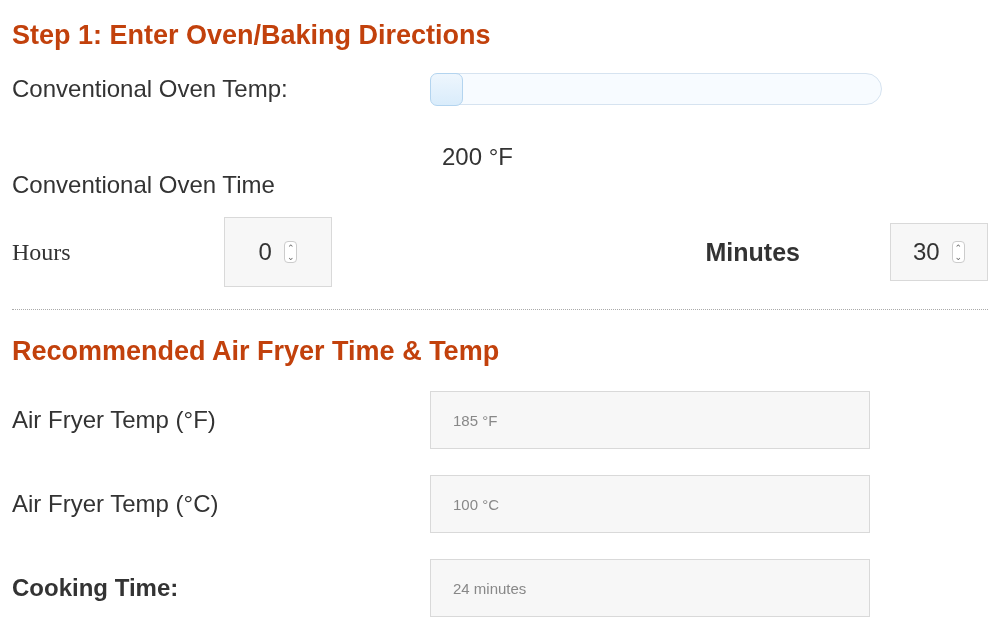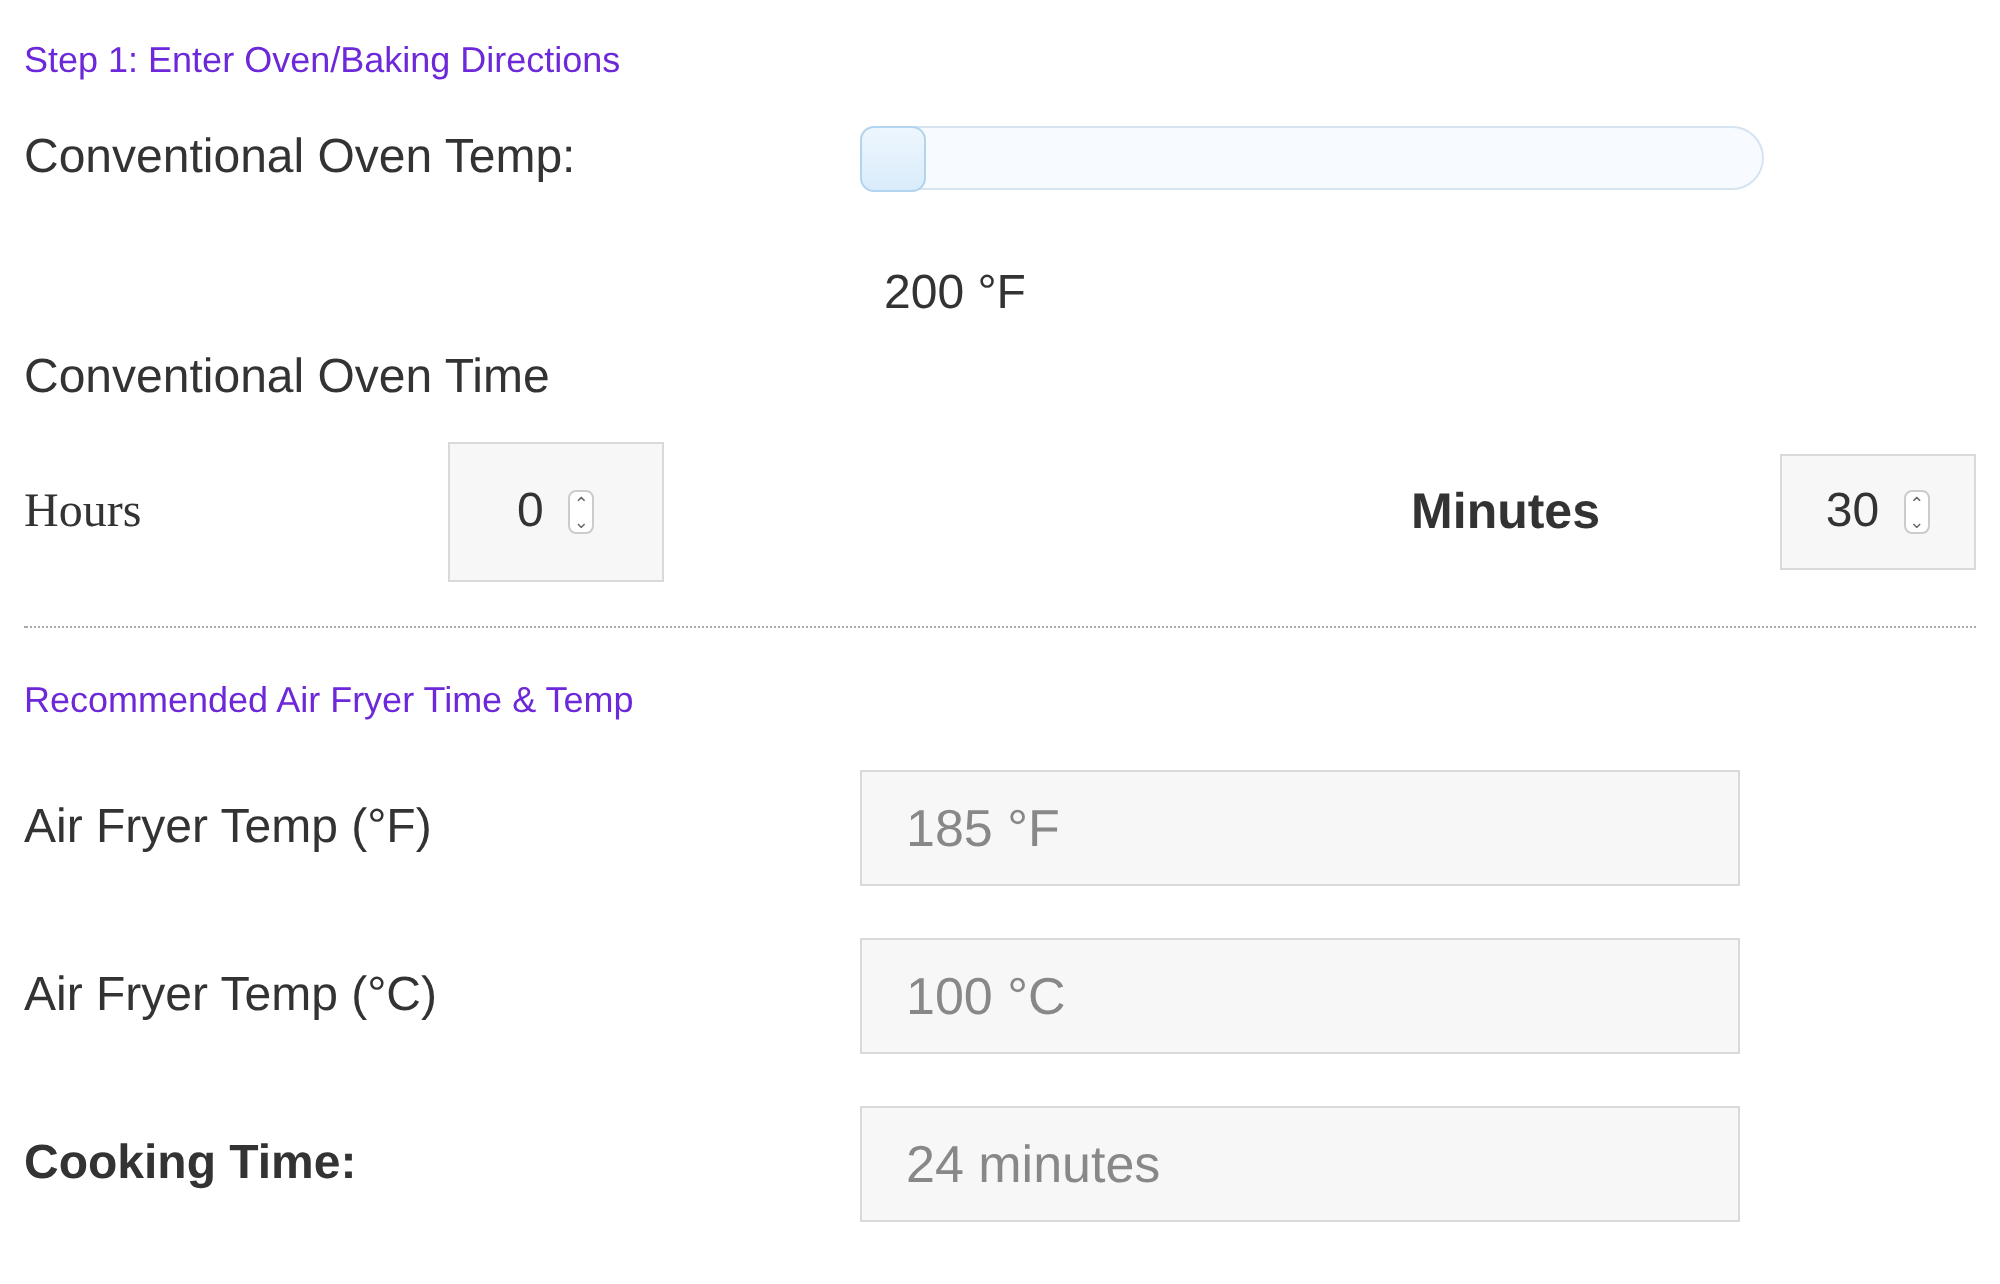--- a/index.html
+++ b/index.html
@@ -4,29 +4,28 @@
   <style>
     * { margin: 0; padding: 0; box-sizing: border-box; }
     body {
       font-family: -apple-system, BlinkMacSystemFont, "Segoe UI", Helvetica, Arial, sans-serif;
       width: 1000px;
       height: 642px;
       padding: 20px 12px;
       color: #333;
     }
     h2.heading {
-      font-size: 18px;
-      font-weight: 400;
-      color: #6d28d9;
+      font-size: 27px;
+      font-weight: 700;
+      color: #c2410c;
       margin-bottom: 24px;
     }
     .row {
       display: flex;
       align-items: flex-start;
-      margin-bottom: 14px;
       justify-content: flex-end;
     }
     .label {
       font-size: 24px;
       color: #333;
       flex: 0 0 410px;
     }
     .label-bold {
       font-weight: 700;
     }
@@ -140,21 +139,21 @@
       margin-bottom: 26px;
     }
     .output-box {
       width: 440px;
       height: 58px;
       background: #f7f7f7;
       border: 1px solid #d9d9d9;
       display: flex;
       align-items: center;
       padding: 0 22px;
-      font-size: 26px;
+      font-size: 15px;
       color: #888;
       margin-left: 8px;
     }
   </style>
 </head>
 <body>
 
 <h2 class="heading">Step 1: Enter Oven/Baking Directions</h2>
 
 <div class="row">

